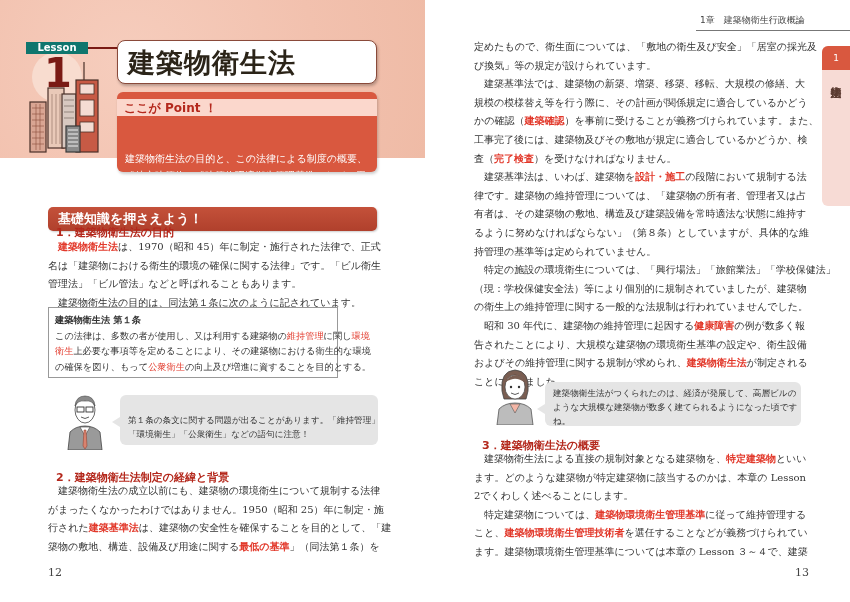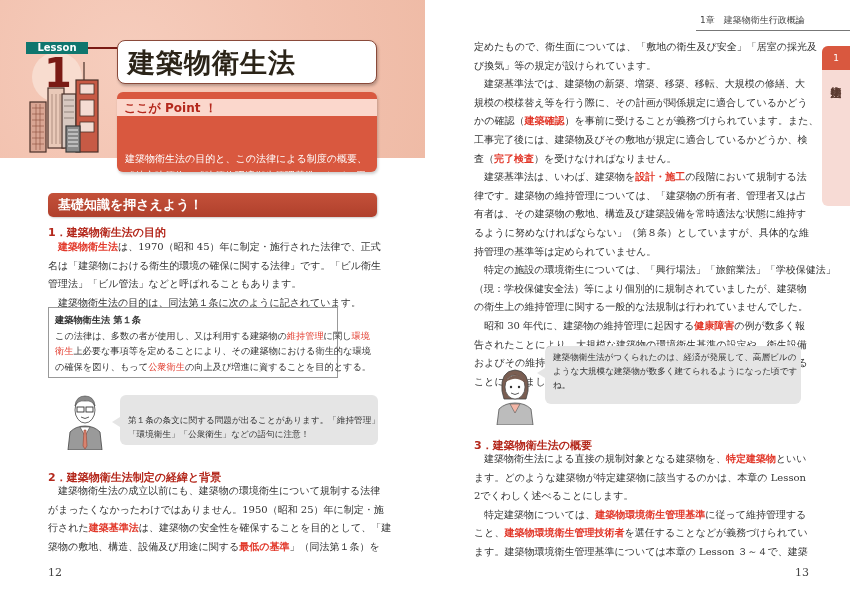--- a/index.html
+++ b/index.html
@@ -54,32 +54,32 @@
   .point-head-text {
     position: absolute; left: 7px; top: 1px; font-family: "DejaVu Sans", sans-serif;
     font-size: 12px; font-weight: bold; color: #b4281c;
   }
   .point-body {
     position: absolute; left: 8px; top: 29px; width: 250px; font-family: "DejaVu Sans", sans-serif;
     font-size: 10px; line-height: 17px; color: #fff; margin-top: 29px;
   }
 
   .section-bar {
-    position: absolute; left: 48px; top: 193px; width: 329px; height: 24px;
+    position: absolute; left: 48px; top: 207px; width: 329px; height: 24px;
     background: linear-gradient(#c4513a, #b0402c); border-radius: 5px;
     box-shadow: 1px 1px 2px rgba(0,0,0,0.2);
   }
   .section-bar-text {
     position: absolute; left: 10px; top: 3px; font-family: "DejaVu Sans", sans-serif;
     font-size: 13px; font-weight: bold; color: #fff;
   }
 
   .heading {
     position: absolute; font-family: "DejaVu Sans", sans-serif; font-size: 11px;
-    font-weight: bold; color: #b4281c;
+    font-weight: bold; color: #b4281c; margin-left: 8px;
   }
   .para {
     position: absolute; font-size: 10px; line-height: 18.6px; color: #333;
     text-align: justify;
   }
   .para .line { display: block; white-space: nowrap; }
   .hl { color: #e2382a; font-family: "DejaVu Sans", sans-serif; font-weight: bold; }
   .ind { padding-left: 10px; }
 
   .law-box {
@@ -250,21 +250,21 @@
   <svg class="avatar" style="left:495px; top:365px; width:40px; height:60px;" viewBox="0 0 40 60">
     <path d="M2 60 L4 44 Q10 38 20 38 Q30 38 36 44 L38 60 Z" fill="#bcbcbc" stroke="#555" stroke-width="0.8"></path>
     <path d="M15 39 L20 48 L25 39 Z" fill="#f3b5a5" stroke="#555" stroke-width="0.6"></path>
     <path d="M7 26 Q5 6 20 5 Q35 6 33 26 L31 34 L9 34 Z" fill="#7a5e52" stroke="#444" stroke-width="0.8"></path>
     <ellipse cx="20" cy="22" rx="10" ry="12" fill="#fff" stroke="#444" stroke-width="0.7"></ellipse>
     <path d="M10 18 Q14 10 22 10 Q28 12 30 18 Q24 13 18 14 Q13 15 10 18 Z" fill="#7a5e52"></path>
     <circle cx="16" cy="22" r="1.2" fill="#333"></circle>
     <circle cx="24" cy="22" r="1.2" fill="#333"></circle>
     <path d="M16 28 Q20 31 24 28" fill="none" stroke="#333" stroke-width="0.8"></path>
   </svg>
-  <div class="bubble" style="left:545px; top:346px; width:256px; height:58px; padding-top:4px;">
+  <div class="bubble" style="left:545px; top:382px; width:256px; height:44px; padding-top:4px;">
     <div style="white-space:nowrap;">建築物衛生法がつくられたのは、経済が発展して、高層ビルの</div>
     <div style="white-space:nowrap;">ような大規模な建築物が数多く建てられるようになった頃です</div>
     <div>ね。</div>
   </div>
 
   <div class="heading" style="left:474px; top:438px;">3．建築物衛生法の概要</div>
 
   <div class="para" style="left:474px; top:450px; width:336px;">
     <span class="line ind"><span>建築物衛生法による直接の規制対象となる建築物を、</span><span class="hl">特定建築物</span><span>といい</span></span>
     <span class="line">ます。どのような建築物が特定建築物に該当するのかは、本章の Lesson</span>

